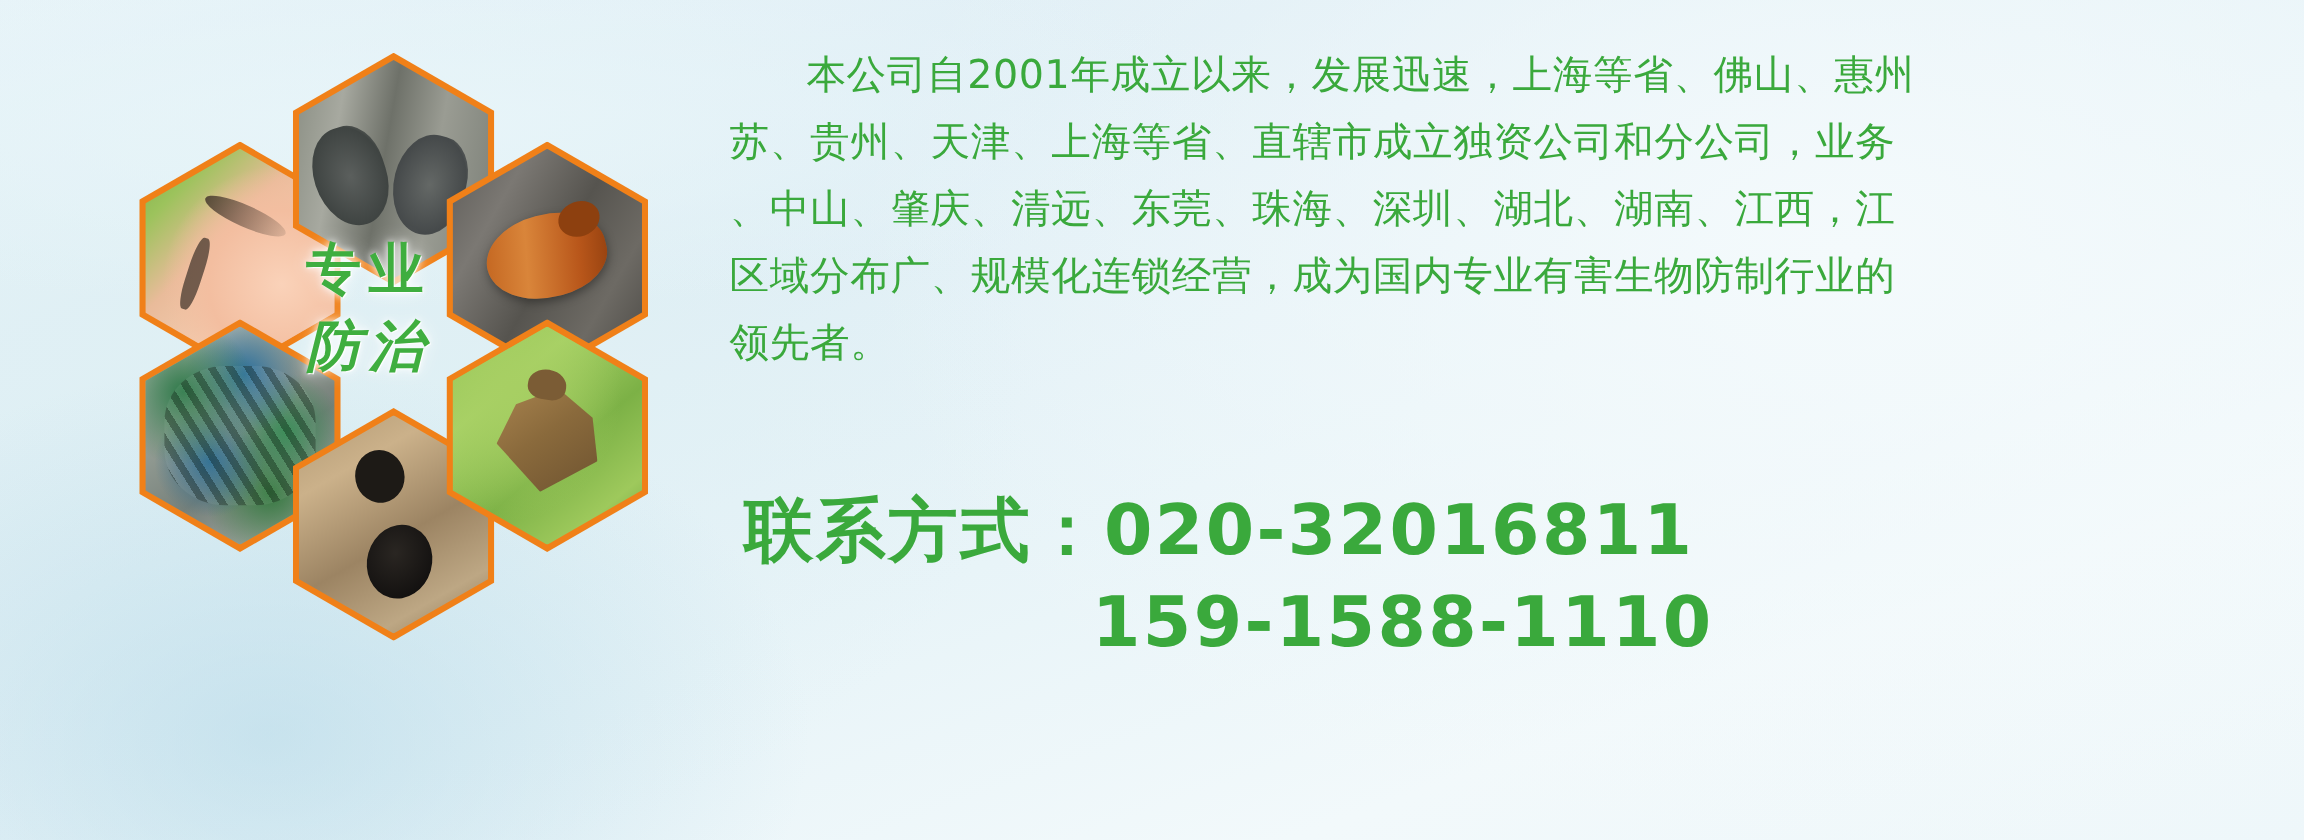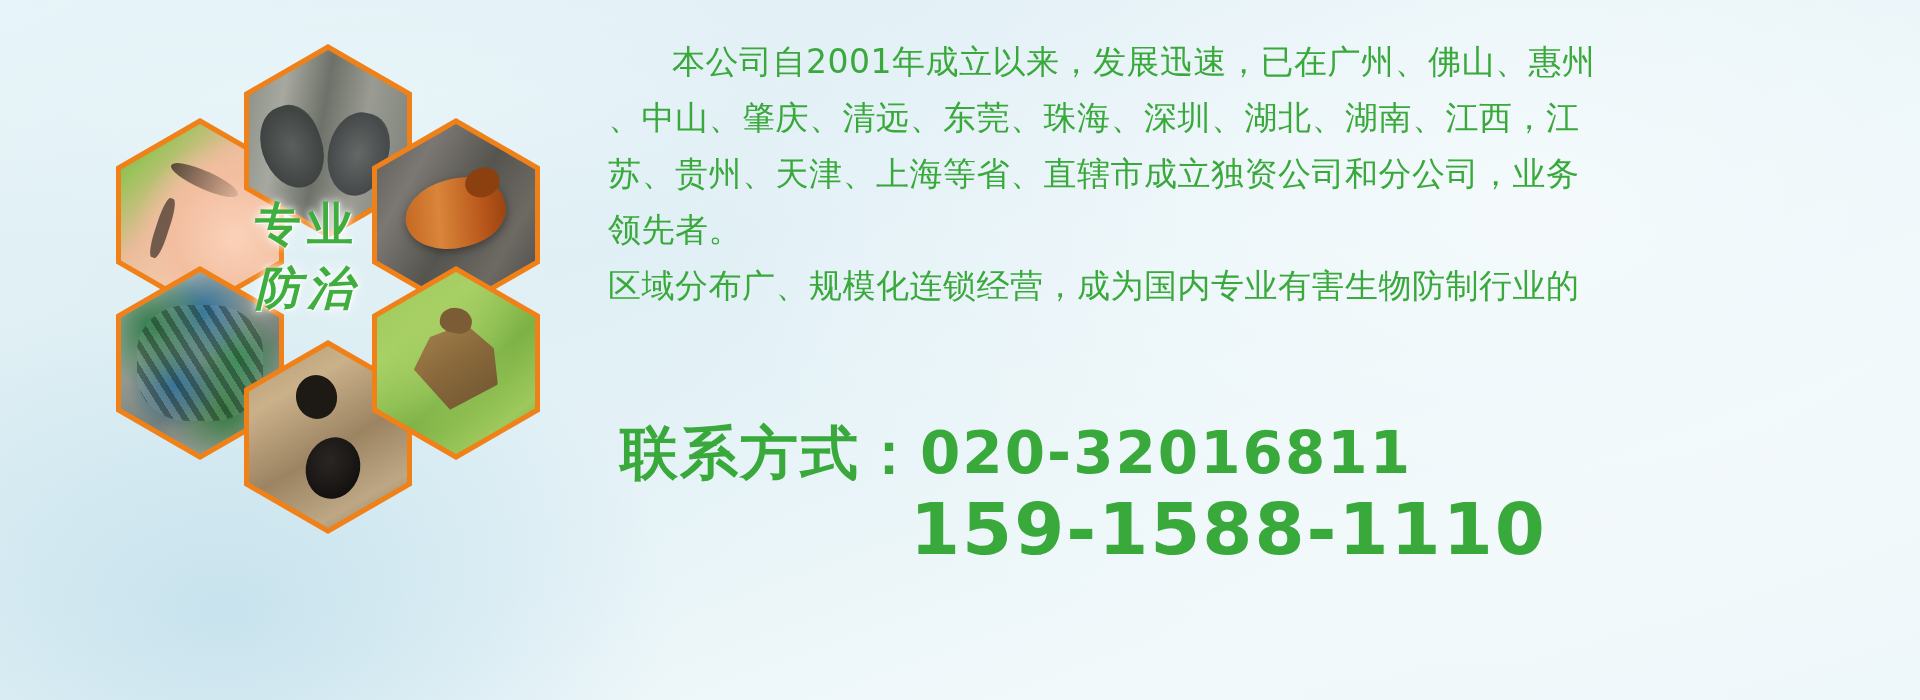--- a/index.html
+++ b/index.html
@@ -159,24 +159,23 @@
     font-size:33px;line-height:56px;font-weight:500;
     letter-spacing:.5px;
   }
   #copy .p-line{white-space:nowrap;}
   #copy .p-line.first{text-indent:64px;}
 
   #contact{
     position:absolute;left:620px;top:404px;width:1290px;
     color:#3aa93c;font-weight:bold;
     font-family:"DejaVu Sans","Liberation Sans",sans-serif;
-    margin-top:11px;
   }
   #contact .c-line1{font-size:58px;line-height:76px;letter-spacing:2px;white-space:nowrap;}
-  #contact .c-line2{font-size:72px;line-height:76px;letter-spacing:2px;white-space:nowrap;padding-left:290px;}
+  #contact .c-line2{font-size:58px;line-height:76px;letter-spacing:2px;white-space:nowrap;padding-left:290px;}
 </style>
 </head>
 <body>
 
 <div id="banner">
 
   <div id="wash-top"></div>
   <div id="wash-left"></div>
 
   <div id="honeycomb">
@@ -218,25 +217,25 @@
     </div>
 
   </div>
 
   <div id="slogan">
     <div class="l1">专业</div>
     <div class="l2">防治</div>
   </div>
 
   <div id="copy">
-    <div class="p-line first">本公司自2001年成立以来，发展迅速，已在广州、佛山、惠州</div>
+    <div class="p-line first">本公司自2001年成立以来，发展迅速，上海等省、佛山、惠州</div>
+    <div class="p-line">苏、贵州、天津、上海等省、直辖市成立独资公司和分公司，业务</div>
     <div class="p-line">、中山、肇庆、清远、东莞、珠海、深圳、湖北、湖南、江西，江</div>
-    <div class="p-line">苏、贵州、天津、上海等省、直辖市成立独资公司和分公司，业务</div>
+    <div class="p-line">区域分布广、规模化连锁经营，成为国内专业有害生物防制行业的</div>
     <div class="p-line">领先者。</div>
-    <div class="p-line">区域分布广、规模化连锁经营，成为国内专业有害生物防制行业的</div>
   </div>
 
   <div id="contact">
     <div class="c-line1">联系方式：020-32016811</div>
     <div class="c-line2">159-1588-1110</div>
   </div>
 
 </div>
 
 </body></html>

